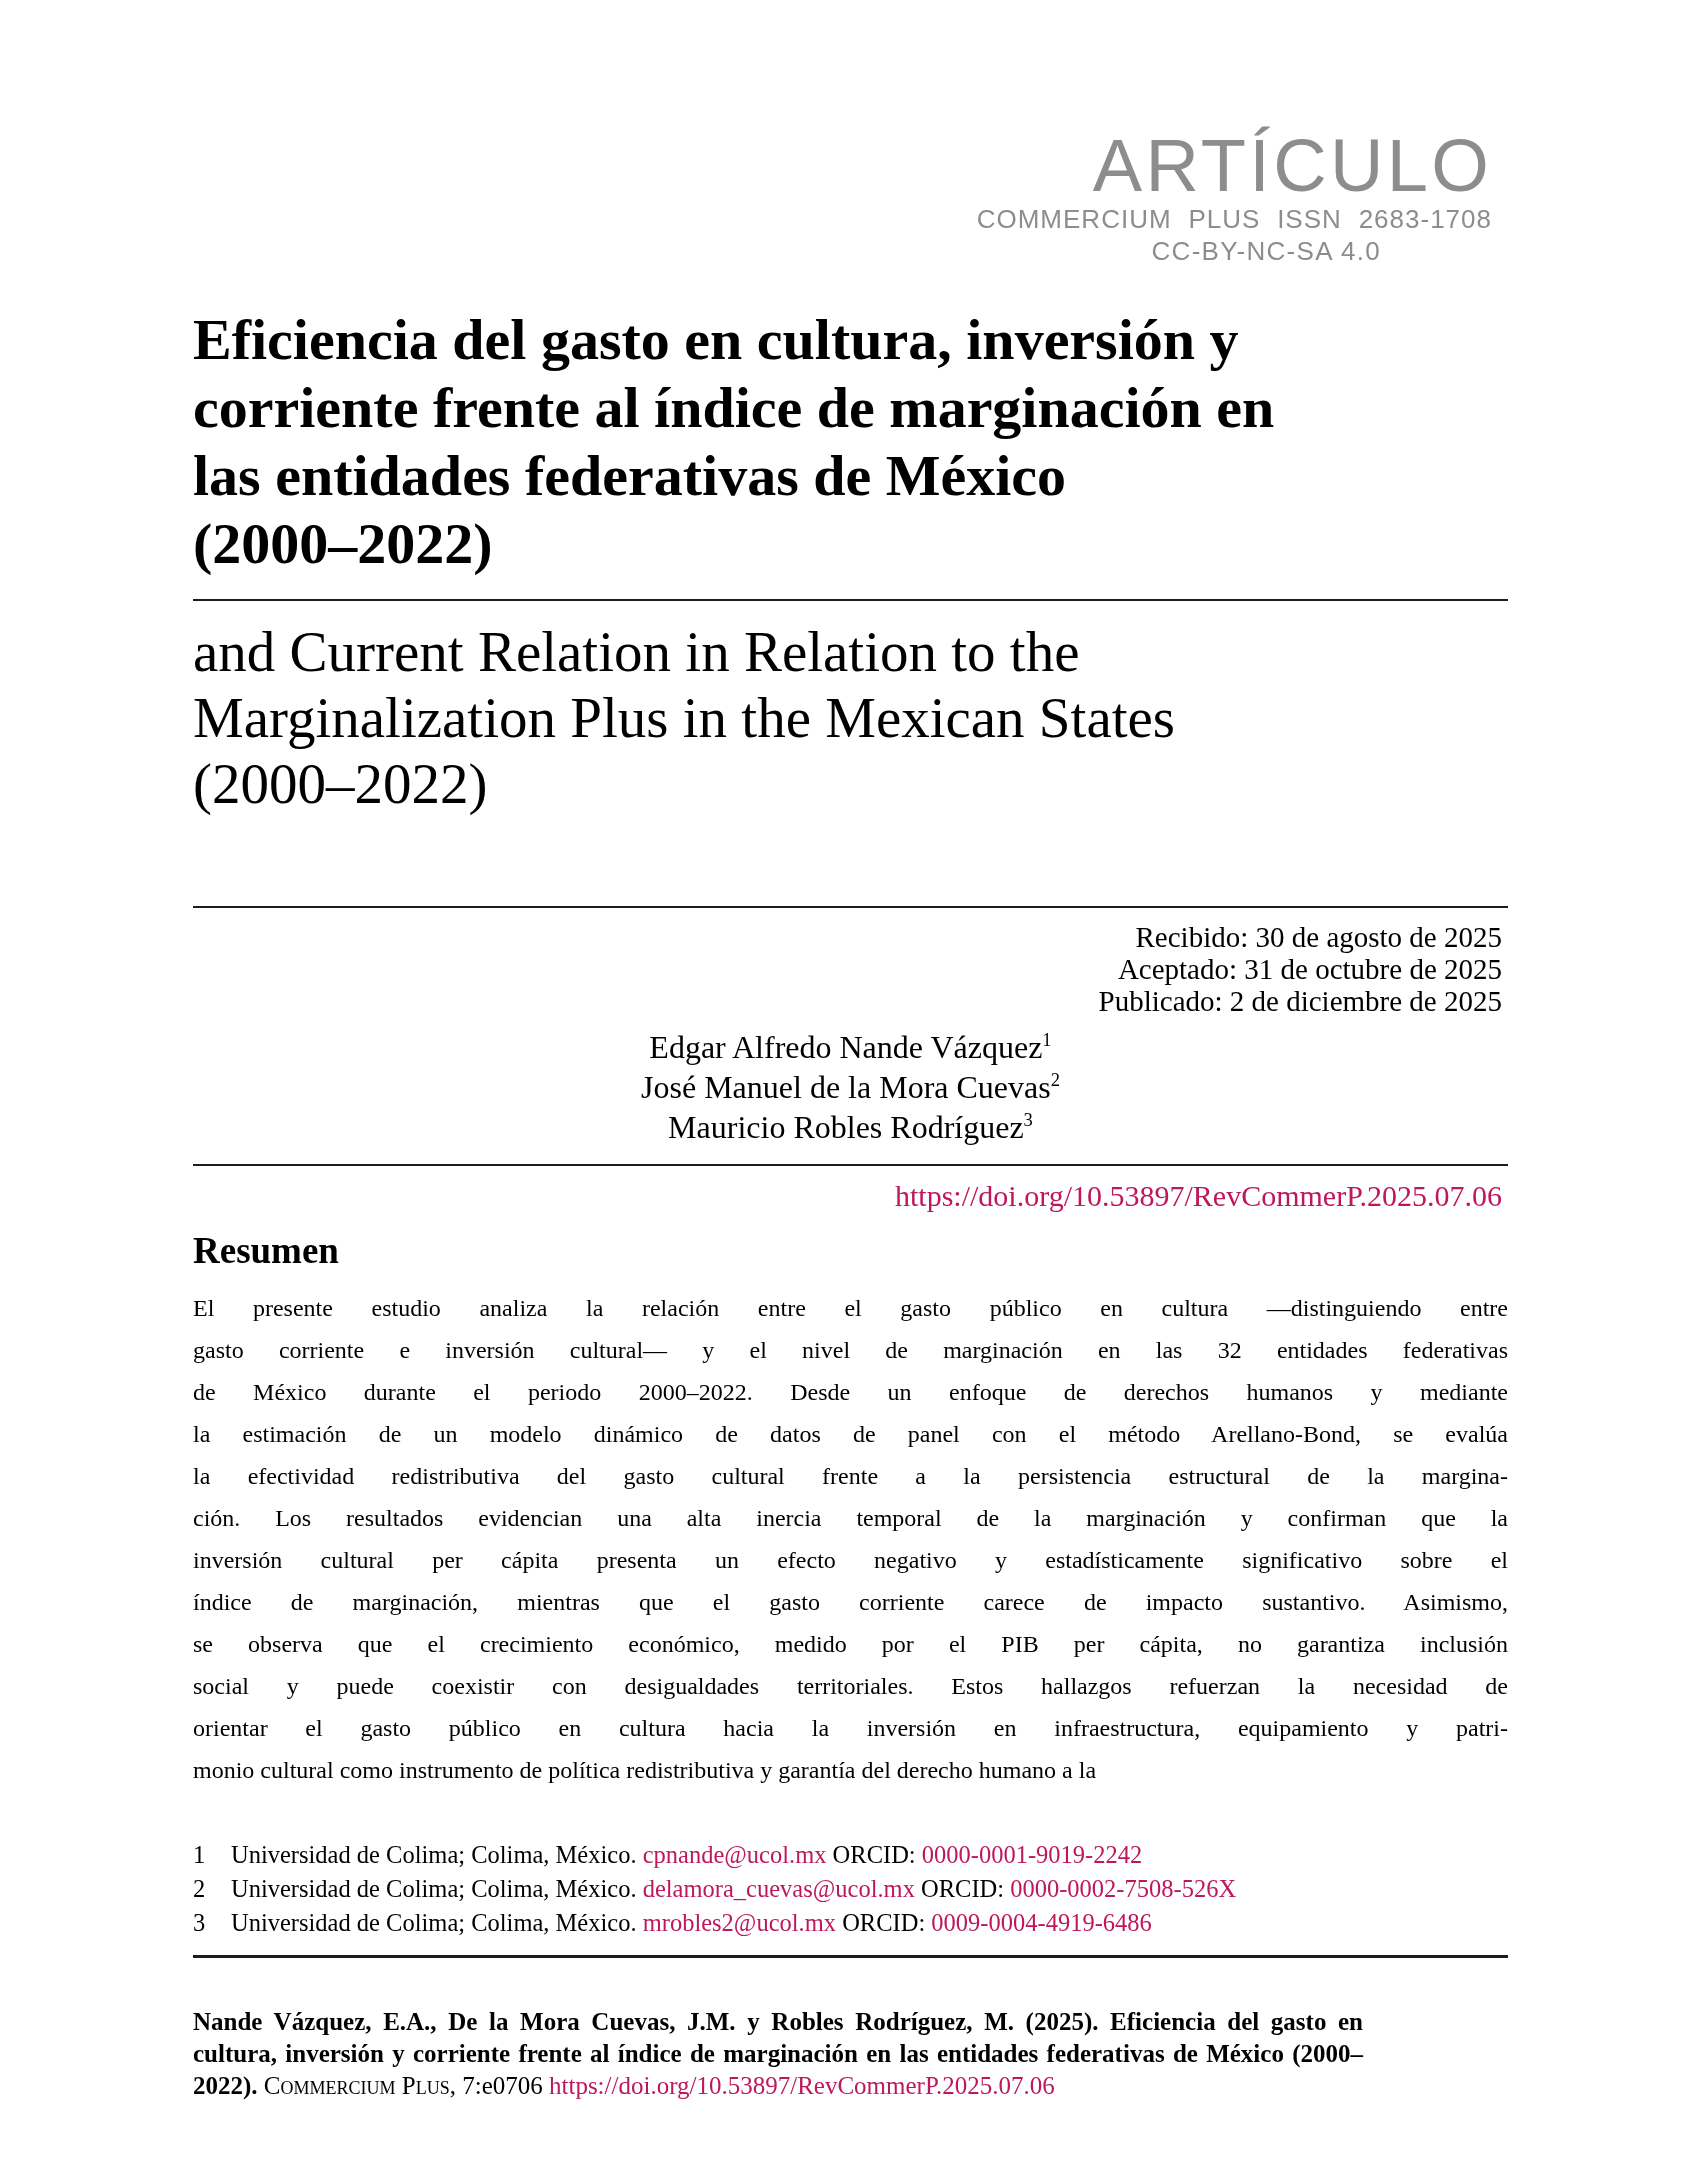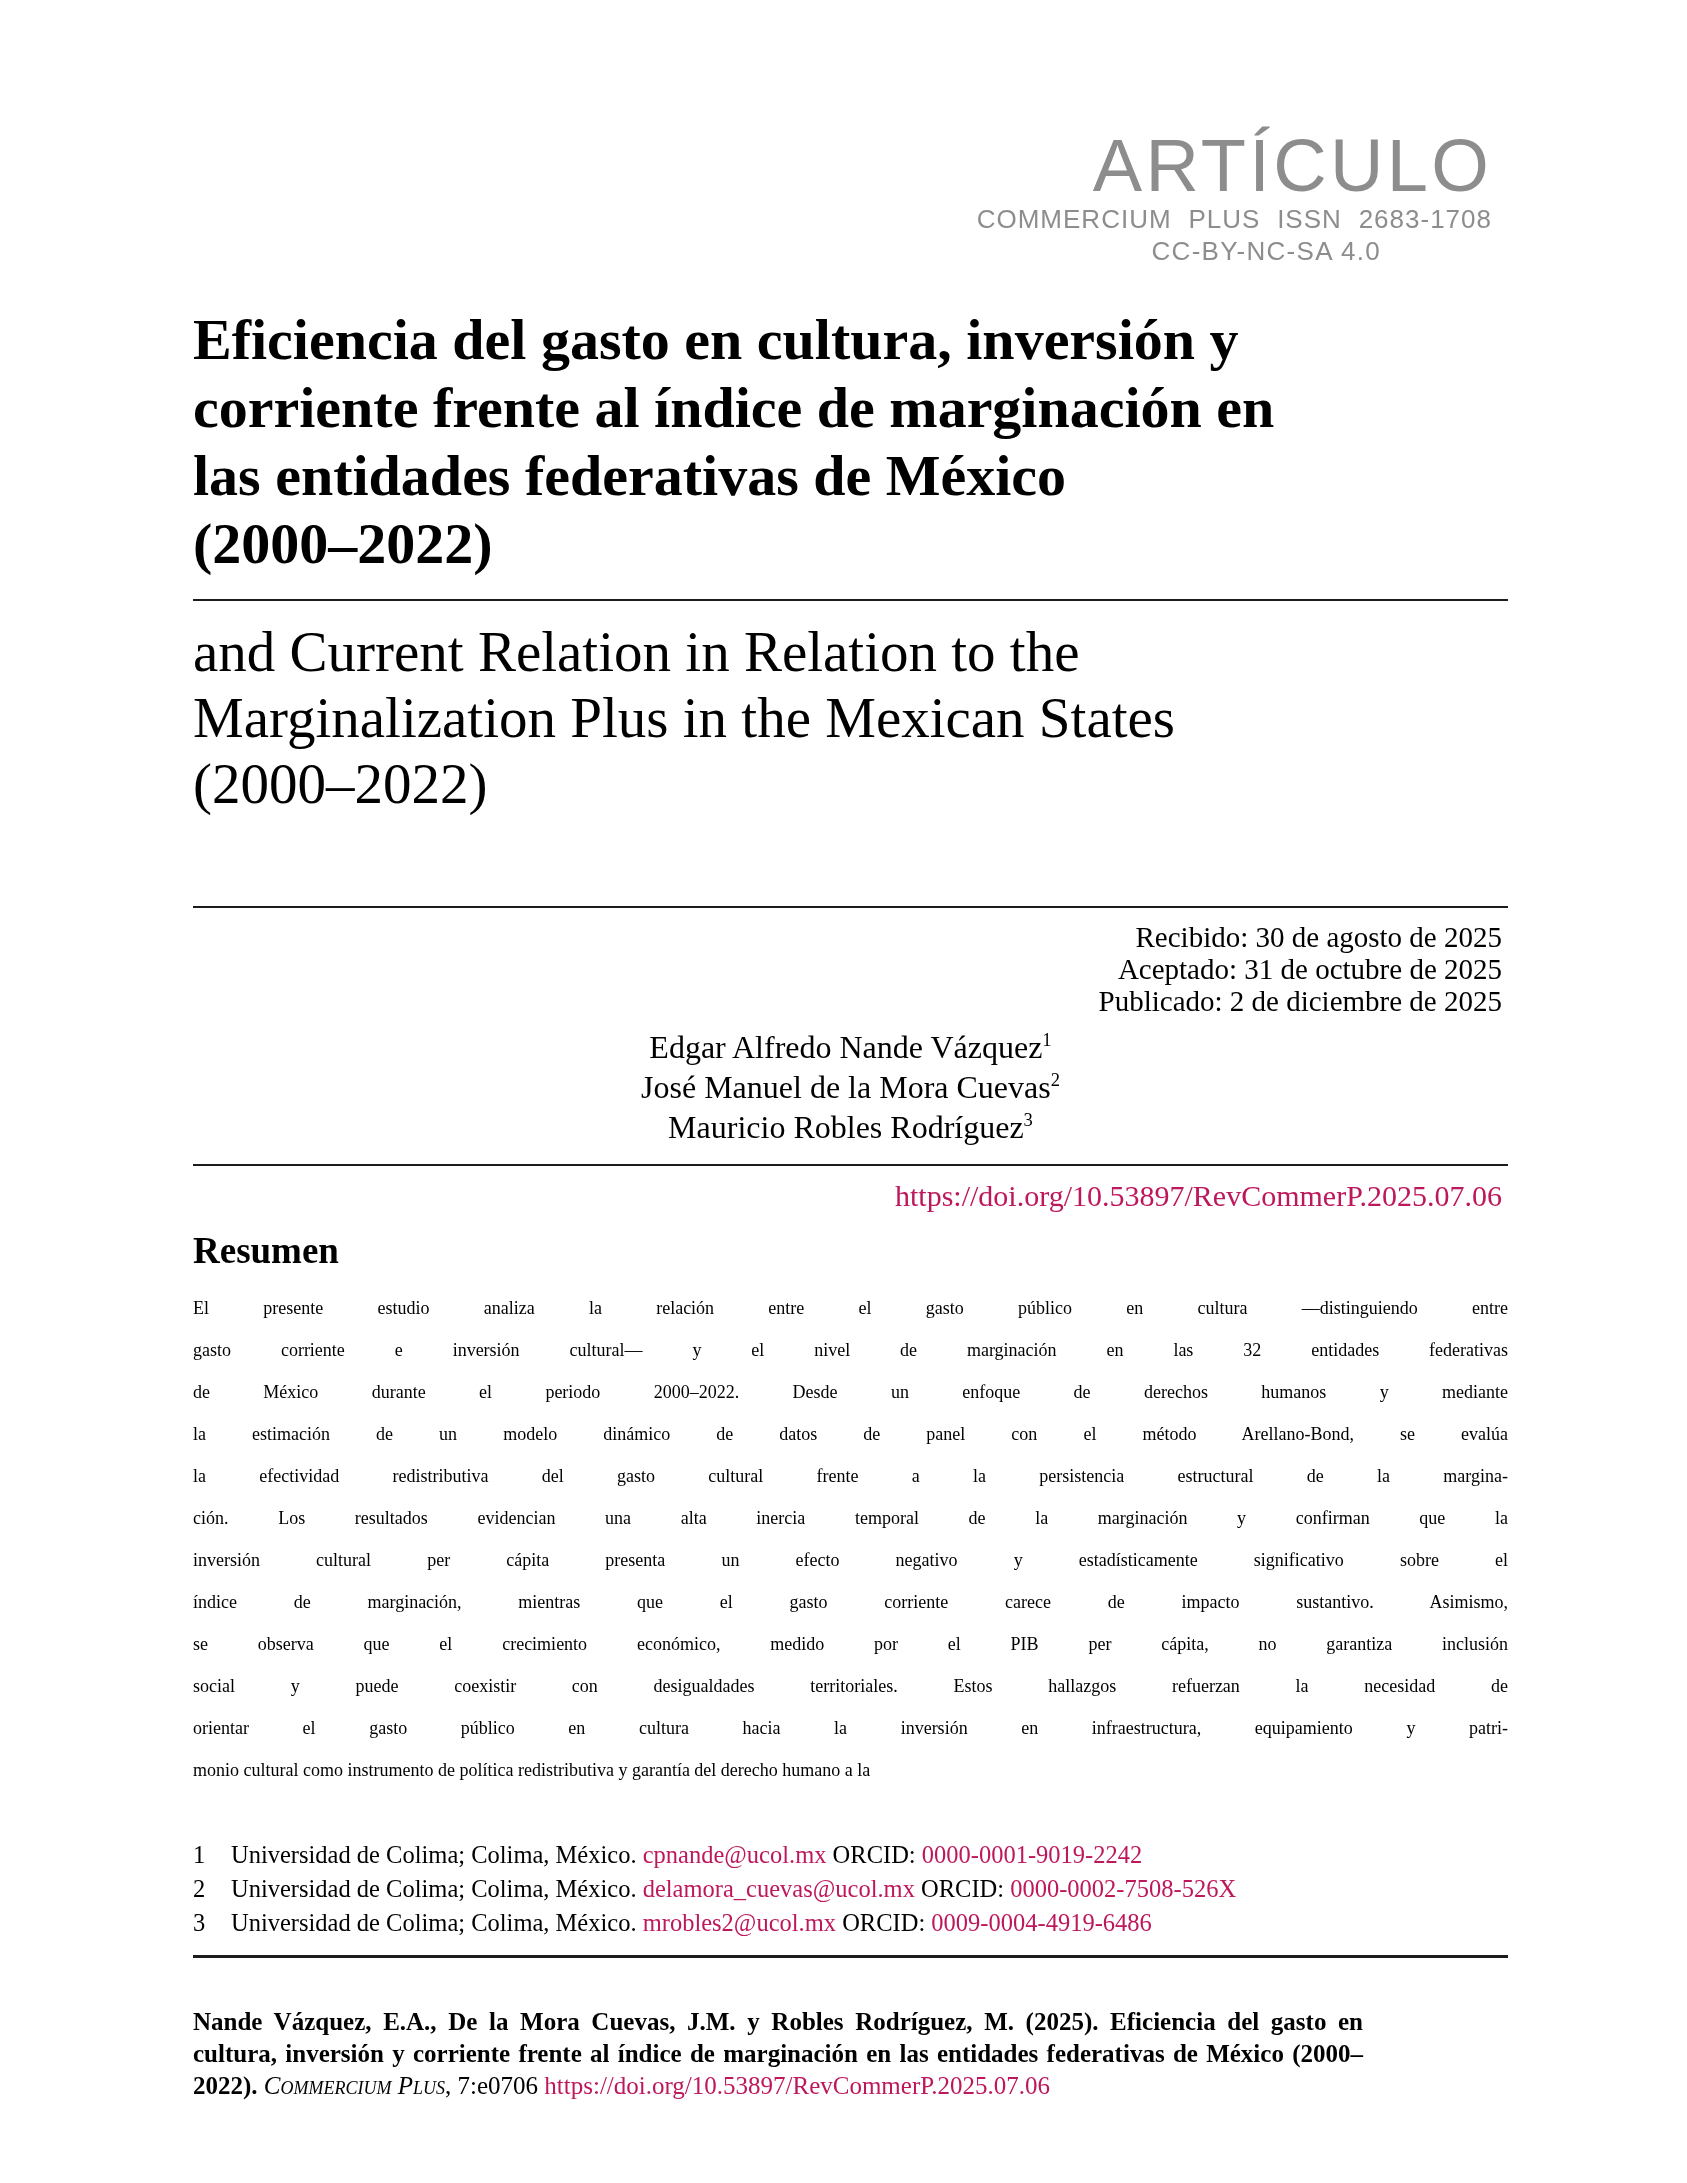--- a/index.html
+++ b/index.html
@@ -27,33 +27,33 @@
   .dates { position:absolute; top:921px; right:185px; text-align:right;
            font-size:29px; line-height:32px; }
   .authors { position:absolute; top:1027px; left:193px; width:1315px;
              text-align:center; font-size:32px; line-height:40px; }
   .authors sup { font-size:58%; line-height:0; }
   .doi-row { position:absolute; top:1179px; right:185px; font-size:30px; }
   a.link { color:#be185d; text-decoration:none; cursor:pointer; }
   
   .resumen { position:absolute; left:193px; top:1229px; font-size:37px; font-weight:bold; }
   .abstract { position:absolute; left:193px; top:1287px; width:1315px;
-              font-size:18px; line-height:42px; }
+              font-size:24px; line-height:42px; }
   .abstract .line { text-align:justify; text-align-last:justify; white-space:normal; }
   .abstract .line.last { text-align-last:left; }
   
   .footnotes { position:absolute; left:193px; top:1838px; width:1315px;
                font-size:24.5px; line-height:34px; }
   .fn { display:flex; }
   .fn-num { width:38px; flex:none; }
   .fn-text { flex:1; }
   
   .citation { position:absolute; left:193px; top:1981px; width:1170px;
               font-size:25px; line-height:32px; font-weight:bold; text-align:justify; }
-  .cit-journal { font-weight:normal; font-style:italic; font-variant:small-caps; }
+  .cit-journal { font-weight:normal; font-variant:small-caps; }
   .cit-plain   { font-weight:normal; }
 </style>
 </head>
 <body>
 
 <div id="page">
 
   <div class="hdr">
     <div class="hdr-kicker">ARTÍCULO</div>
     <div class="hdr-journal">COMMERCIUM PLUS ISSN 2683-1708</div>

